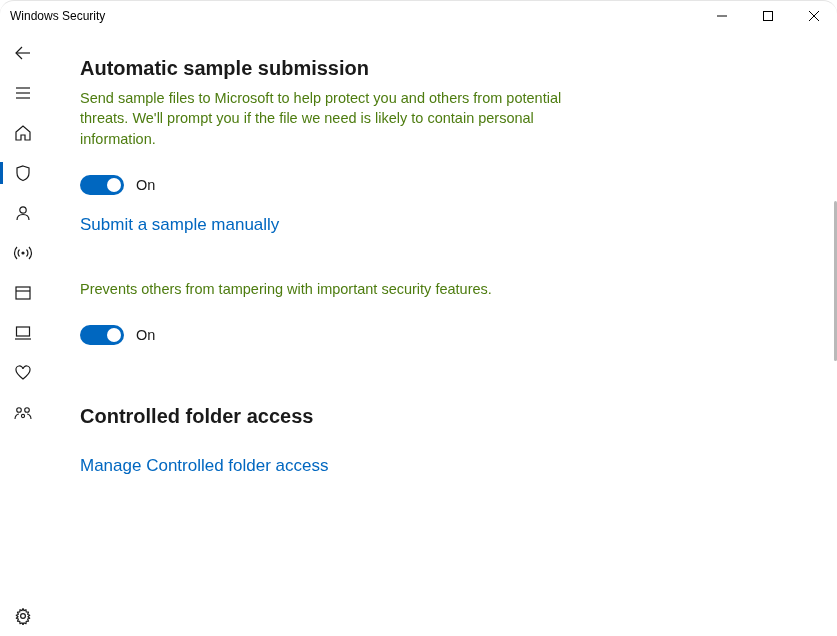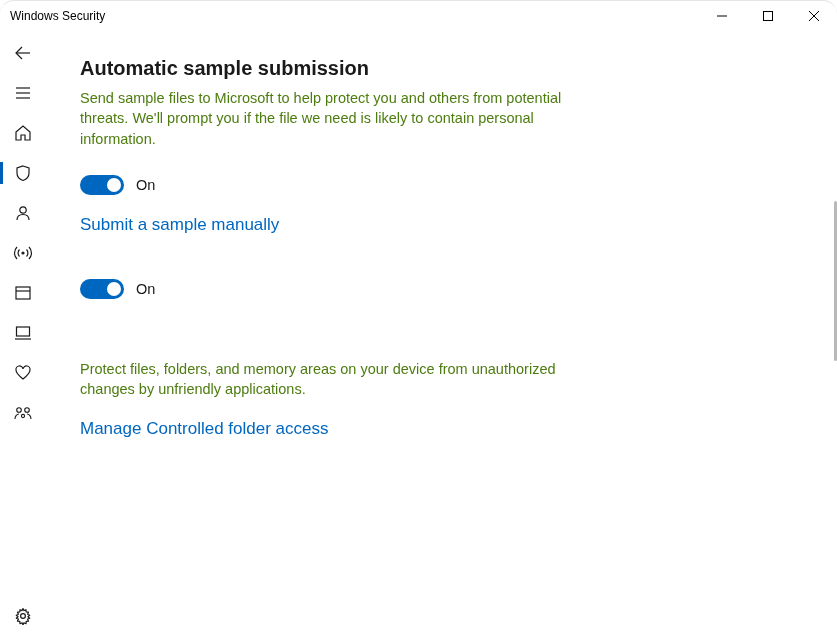--- a/index.html
+++ b/index.html
@@ -248,30 +248,31 @@
           <div class="toggle-row">
             <div class="toggle">
                 <div class="knob"></div>
               </div>
             <span class="toggle-label">On</span>
           </div>
           <a class="link">Submit a sample manually</a>
         </div>
 
         <div class="section">
+          <p class="desc">Prevents others from tampering with important security features.</p>
           <div class="toggle-row">
             <div class="toggle">
                 <div class="knob"></div>
               </div>
             <span class="toggle-label">On</span>
           </div>
         </div>
 
         <div class="section">
-          <p class="desc">Protect files, folders, and memory areas on your device from unauthorized changes by unfriendly applications.</p>
+          <h2>Controlled folder access</h2>
           <a class="link">Manage Controlled folder access</a>
         </div>
 
       </div>
       <div class="scrollbar">
         <div class="scroll-thumb"></div>
       </div>
     </div>
   </div>
 </div>

